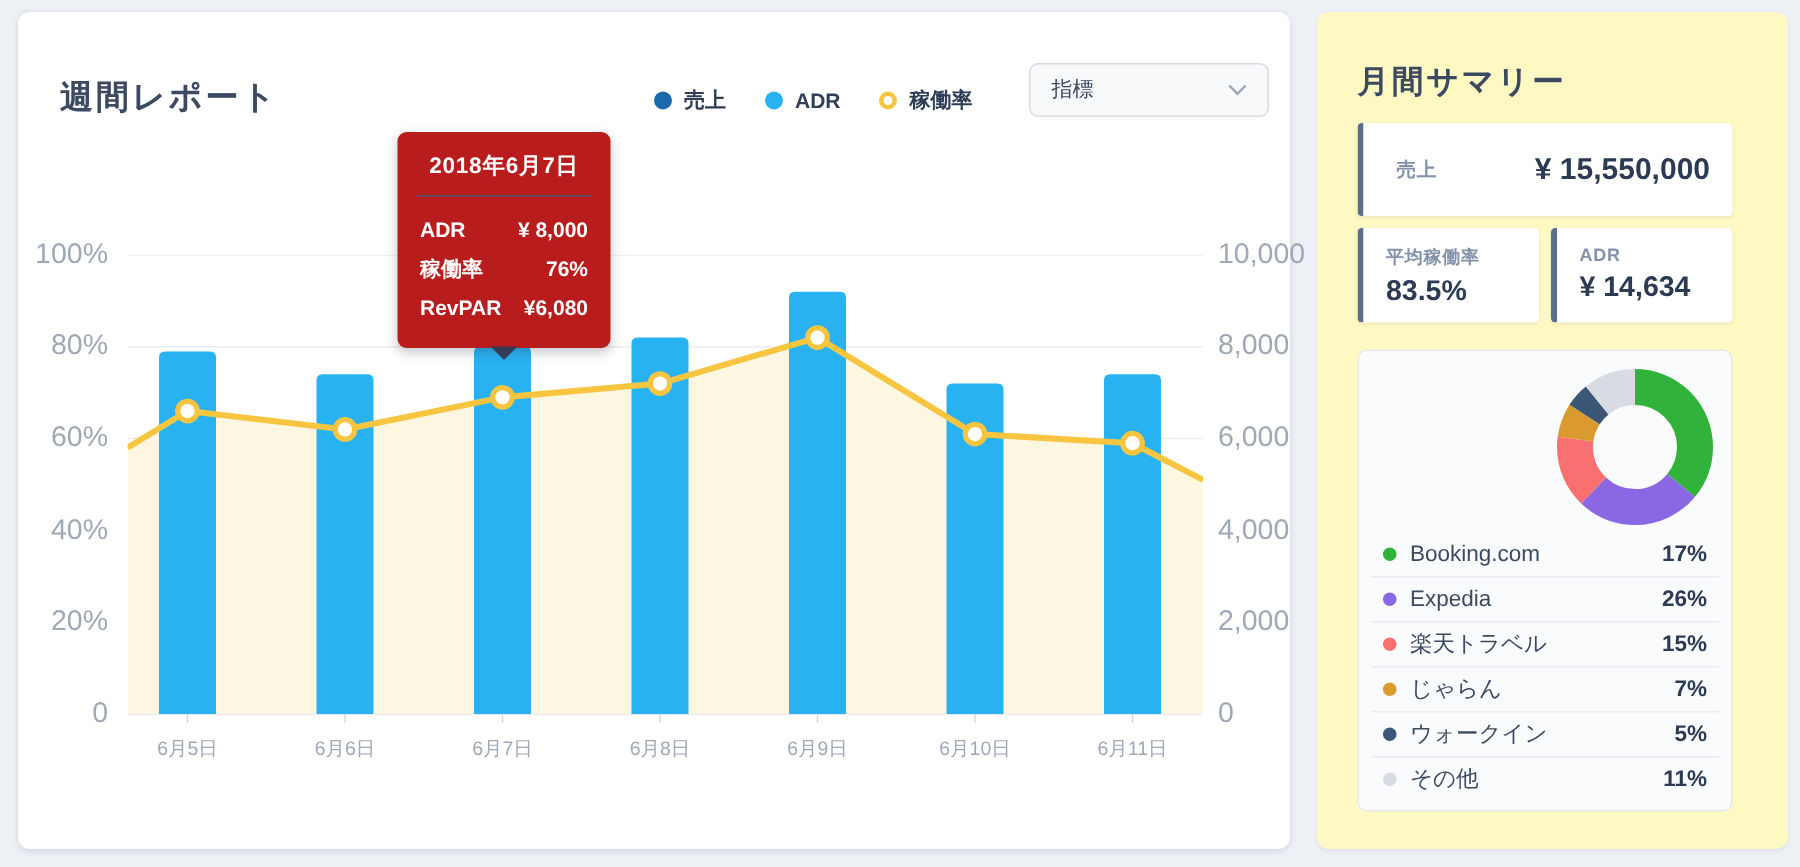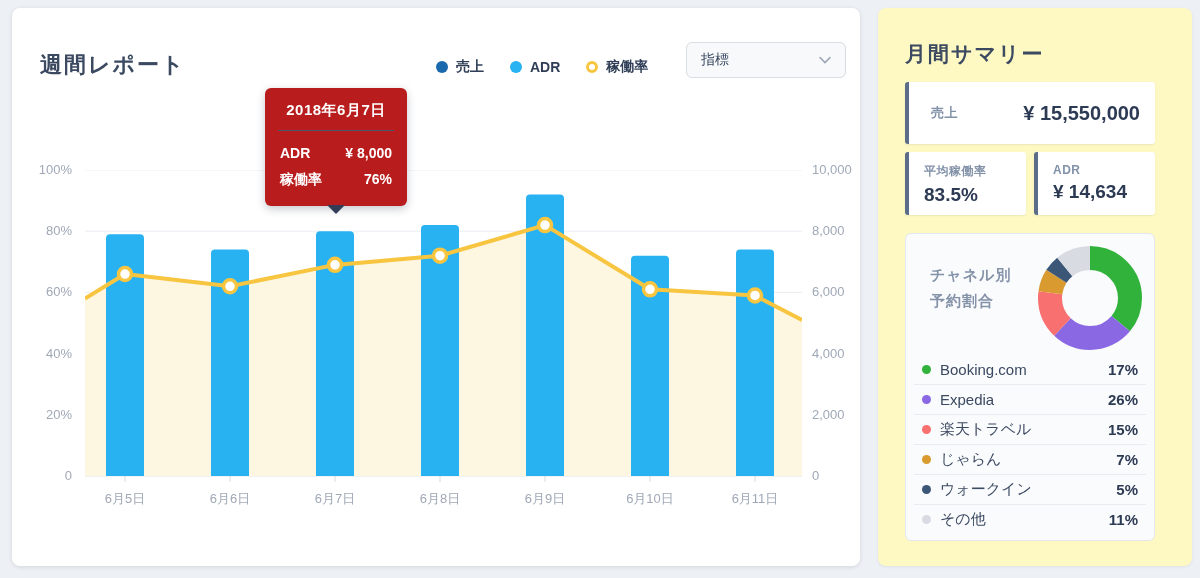--- a/index.html
+++ b/index.html
@@ -16,21 +16,21 @@
   .chart-legend { position:absolute; left:424px; top:50px; display:flex; align-items:center; gap:26px; }
   .wl-item { display:flex; align-items:center; gap:8px; font-size:14px; font-weight:bold; color:#2f3e56; cursor:pointer; }
   .wl-dot { width:12px; height:12px; border-radius:50%; flex:0 0 auto; }
 
   .dropdown { position:absolute; left:674px; top:34px; width:160px; height:36px;
               border:1px solid #d8dce3; border-radius:6px; background:#f8f9fb;
               display:flex; align-items:center; justify-content:space-between; padding:0 14px;
               font-size:14px; color:#3b4961; cursor:pointer; }
 
   .plot { position:absolute; left:73px; top:162px; width:717px; height:318px; }
-  .axis-label { position:absolute; font-size:13px; color:#9fa8b6; height:18px; line-height:18px; }
+  .axis-label { position:absolute; font-size:19px; color:#9fa8b6; height:18px; line-height:18px; }
   .axis-label.left  { width:50px; left:10px; text-align:right; }
   .axis-label.right { width:60px; left:800px; text-align:left; }
   .x-label { position:absolute; width:90px; top:482px; text-align:center; font-size:13px; color:#9fa8b6; }
 
   
   .tooltip { position:absolute; left:253px; top:80px; width:142px; background:#b91c1c;
              border-radius:6px; padding:13px 15px 14px; color:#fff; z-index:5;
              box-shadow:0 3px 8px rgba(30,40,60,.25); }
   .tooltip:after { content:""; position:absolute; bottom:-8px; left:50%; margin-left:-9px;
                    border-left:9px solid transparent; border-right:9px solid transparent;
@@ -136,20 +136,24 @@
     <div class="tt-title">2018年6月7日</div>
     <div class="tt-divider"></div>
     <div class="tt-row">
       <span>ADR</span>
       <span>¥ 8,000</span>
     </div>
     <div class="tt-row">
       <span>稼働率</span>
       <span>76%</span>
     </div>
+    <div class="tt-row">
+      <span>RevPAR</span>
+      <span>¥6,080</span>
+    </div>
   </div>
 <div class="axis-label left" style="top: 459px;">0</div>
     <div class="axis-label left" style="top: 397.8px;">20%</div>
     <div class="axis-label left" style="top: 336.6px;">40%</div>
     <div class="axis-label left" style="top: 275.4px;">60%</div>
     <div class="axis-label left" style="top: 214.2px;">80%</div>
     <div class="axis-label left" style="top: 153px;">100%</div>
     <div class="axis-label right" style="top: 459px;">0</div>
     <div class="axis-label right" style="top: 397.8px;">2,000</div>
     <div class="axis-label right" style="top: 336.6px;">4,000</div>
@@ -178,24 +182,20 @@
       <div class="m-label">平均稼働率</div>
       <div class="m-value">83.5%</div>
     </div>
     <div class="metric-card">
       <div class="m-label">ADR</div>
       <div class="m-value">¥ 14,634</div>
     </div>
   </div>
 
   <div class="channel-card">
-    <div class="channel-title">
-      <div>チャネル別</div>
-      <div>予約割合</div>
-    </div>
     <div class="donut-wrap">
       <svg id="donut-svg" width="108" height="108" viewBox="0 0 108 108">
           <circle cx="54" cy="54" r="40" fill="none" stroke="#31b23b" stroke-width="24" stroke-dasharray="90.47786842338604 160.8495438637974" stroke-dashoffset="0" transform="rotate(-90 54 54)"></circle>
           <circle cx="54" cy="54" r="40" fill="none" stroke="#8a68e4" stroke-width="24" stroke-dasharray="65.3451271946677 185.98228509251575" stroke-dashoffset="-90.47786842338604" transform="rotate(-90 54 54)"></circle>
           <circle cx="54" cy="54" r="40" fill="none" stroke="#f97070" stroke-width="24" stroke-dasharray="37.69911184307752 213.62830044410595" stroke-dashoffset="-155.82299561805374" transform="rotate(-90 54 54)"></circle>
           <circle cx="54" cy="54" r="40" fill="none" stroke="#d99b2f" stroke-width="24" stroke-dasharray="17.59291886010284 233.73449342708062" stroke-dashoffset="-193.52210746113127" transform="rotate(-90 54 54)"></circle>
           <circle cx="54" cy="54" r="40" fill="none" stroke="#3c5677" stroke-width="24" stroke-dasharray="12.566370614359172 238.76104167282426" stroke-dashoffset="-211.1150263212341" transform="rotate(-90 54 54)"></circle>
           <circle cx="54" cy="54" r="40" fill="none" stroke="#d8dbe2" stroke-width="24" stroke-dasharray="27.64601535159018 223.68139693559328" stroke-dashoffset="-223.68139693559328" transform="rotate(-90 54 54)"></circle>
         </svg>
     </div>

